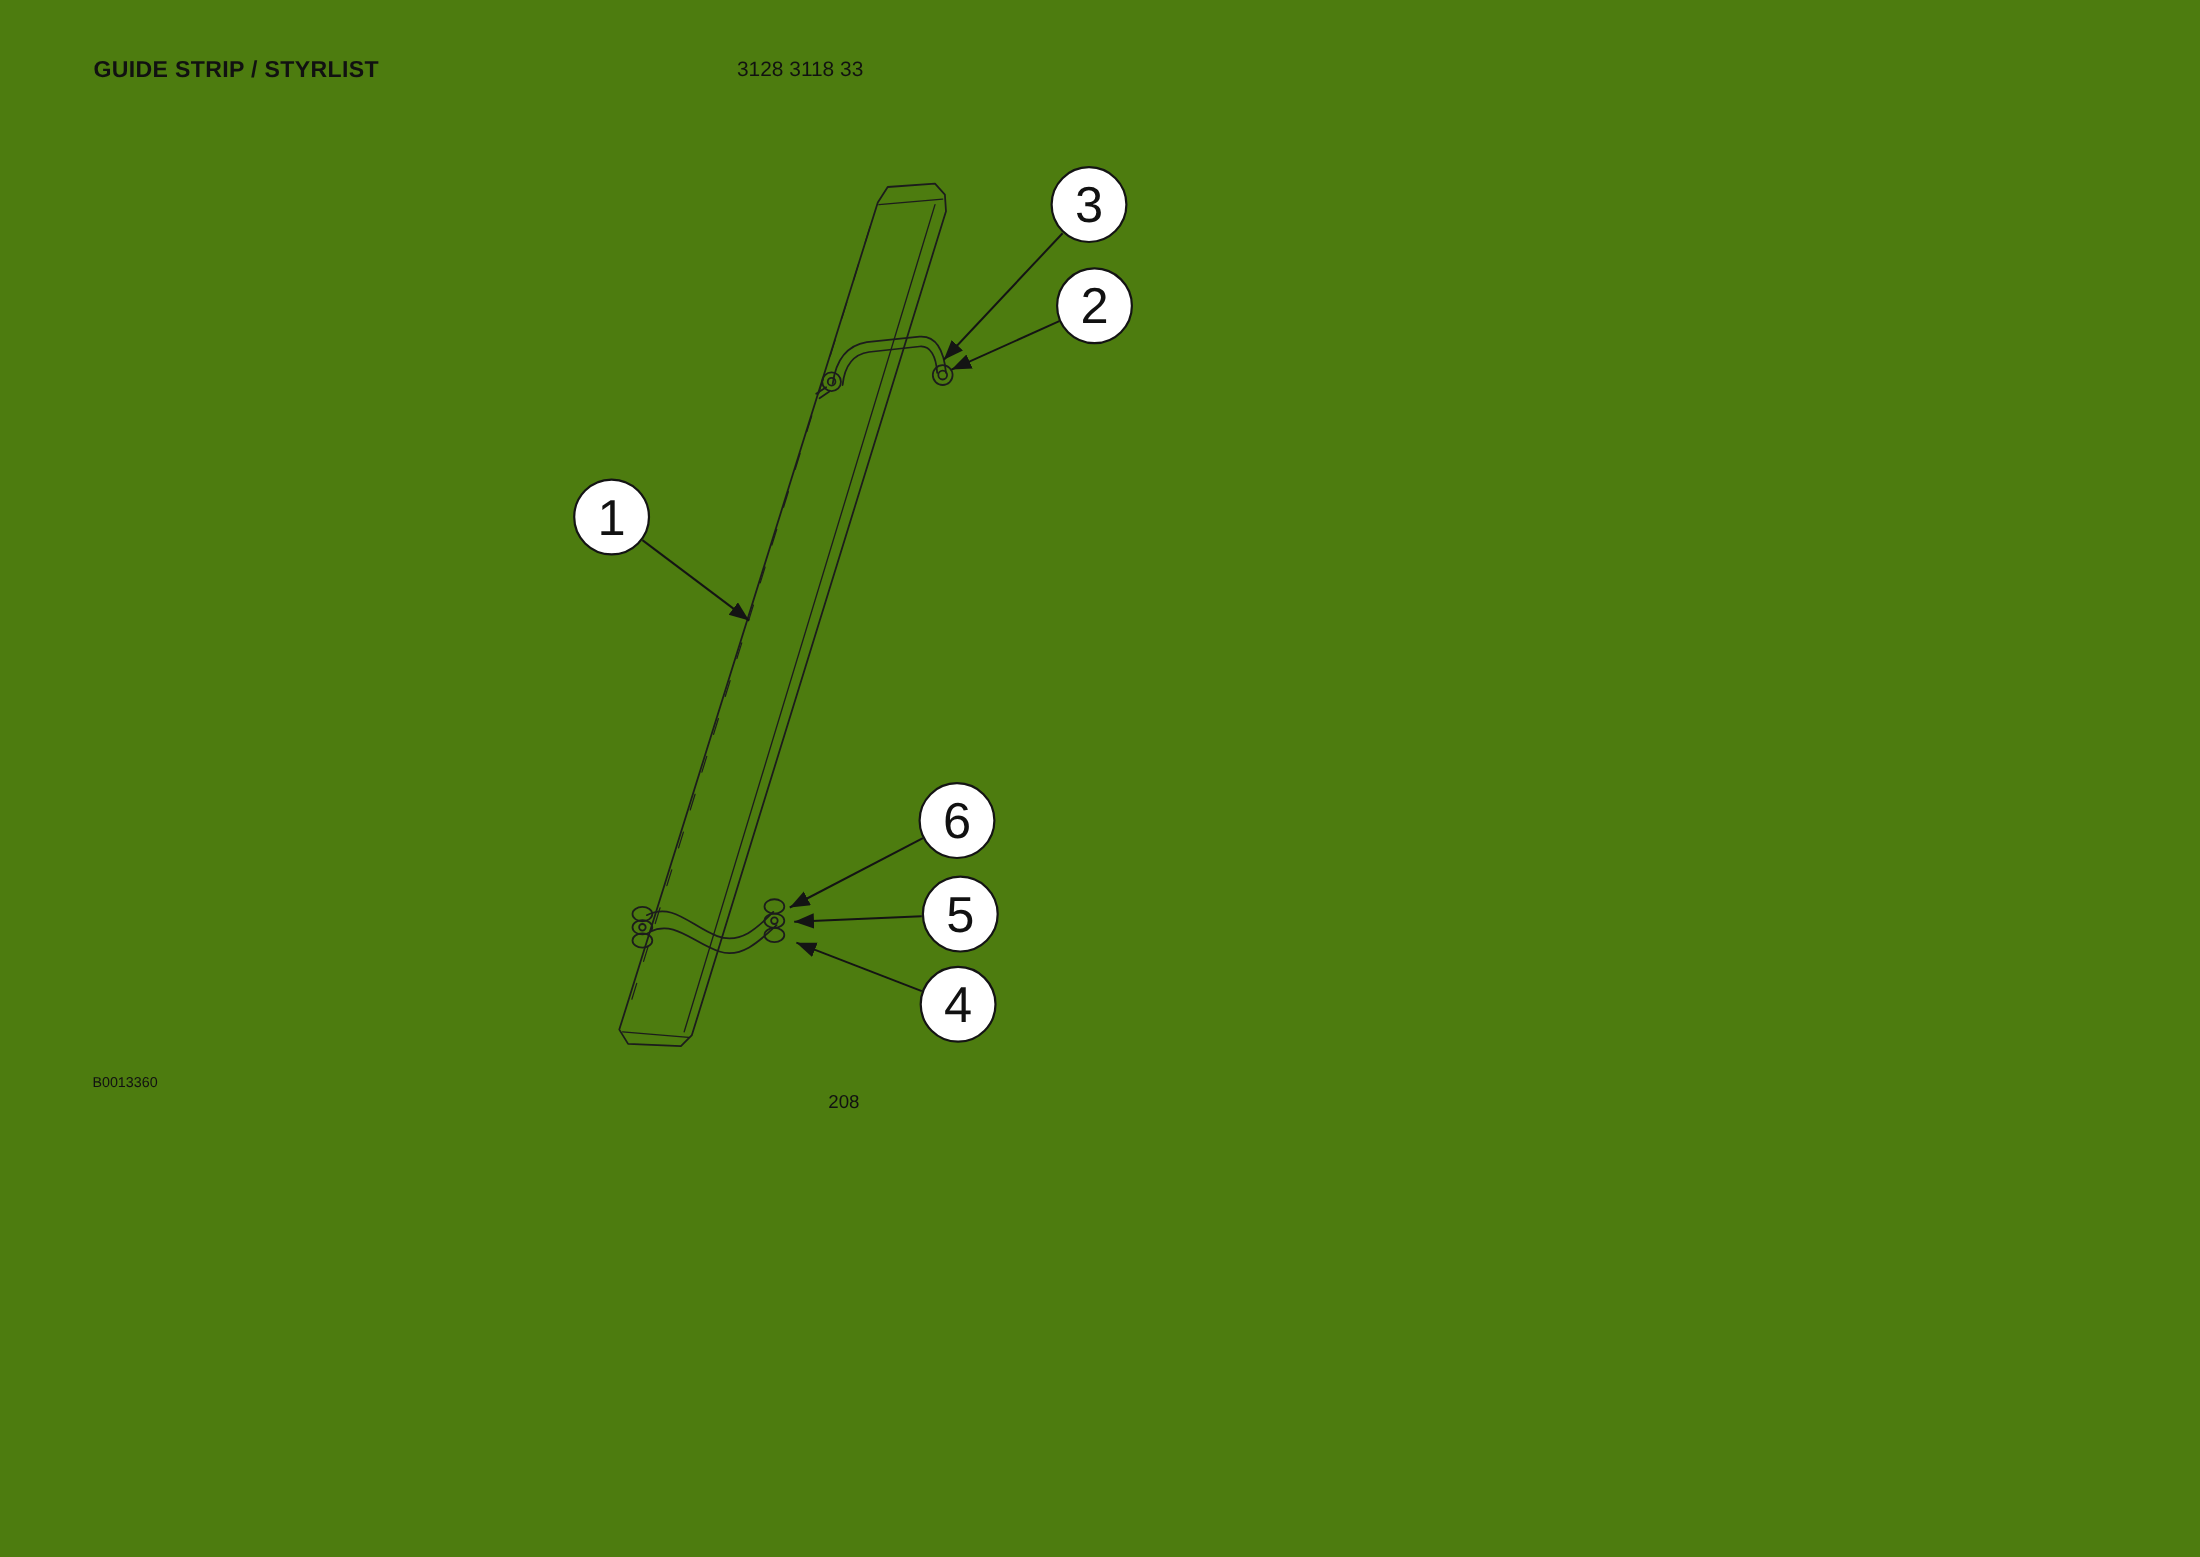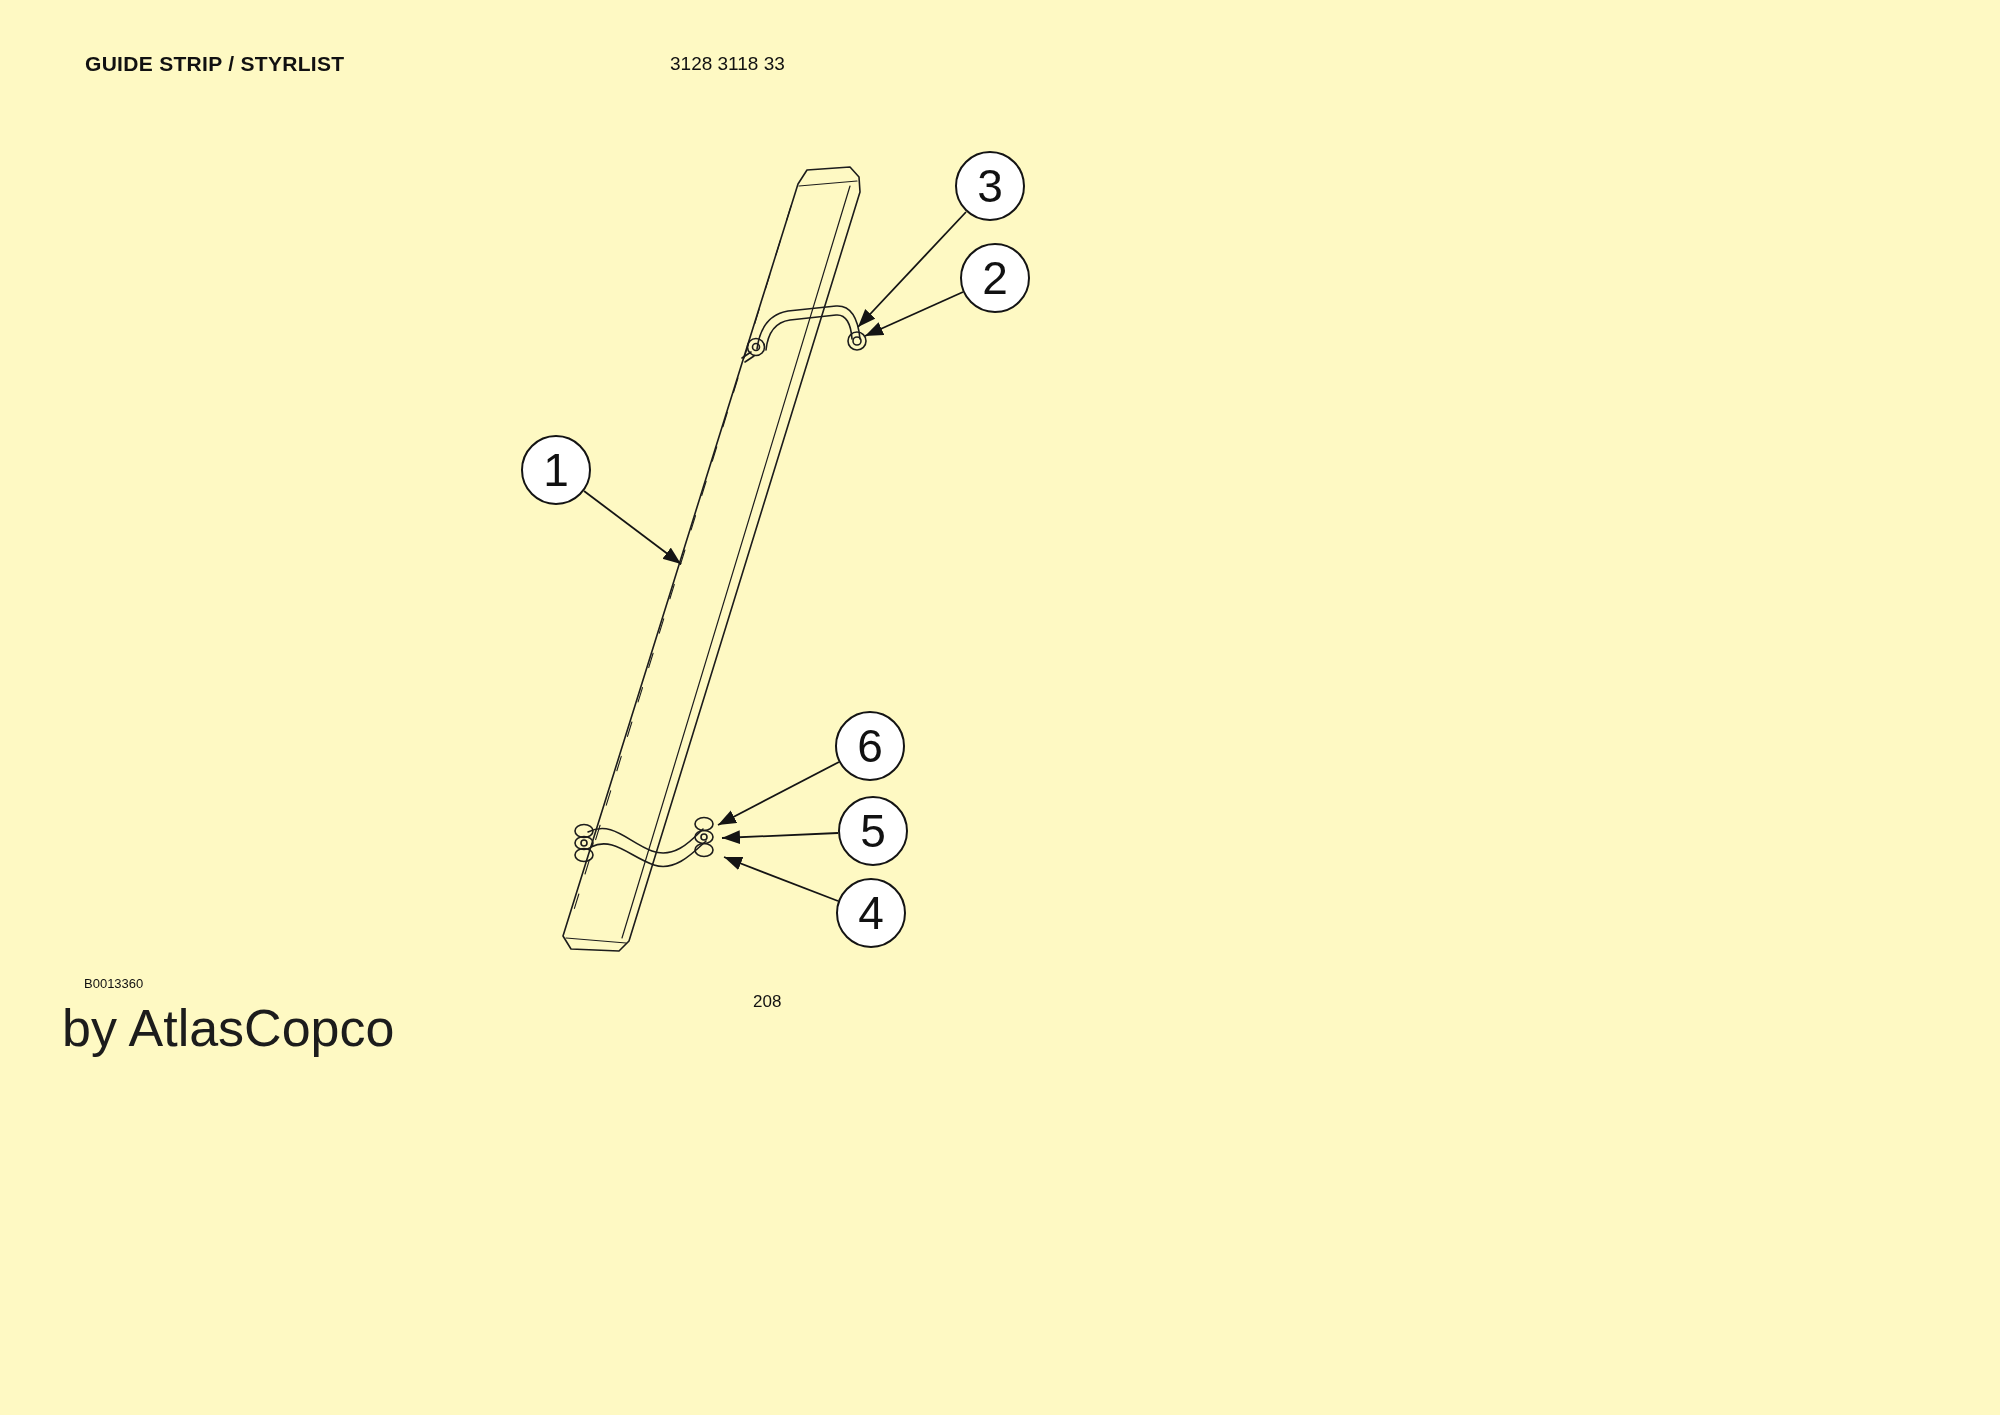--- a/index.html
+++ b/index.html
@@ -3,21 +3,21 @@
 <meta charset="utf-8">
 <style>
   * { margin: 0; padding: 0; box-sizing: border-box; }
   html, body { background: #ffffff; }
   body { font-family: "Liberation Sans", sans-serif; color: #111; }
 
   .page {
     position: relative;
     width: 2000px;
     height: 1415px;
-    background: #fef9c3;
+    background: #4d7c0f;
     overflow: hidden;
     padding-left: 39px;
   }
 
   .title {
     position: absolute;
     left: 85px;
     top: 52px;
     font-size: 21px;
     font-weight: 700;
@@ -166,15 +166,14 @@
   </div>
   <div class="balloon" style="left:838px; top:796px;">
     <span>5</span>
   </div>
   <div class="balloon" style="left:835px; top:711px;">
     <span>6</span>
   </div>
 
   <div class="drawing-code">B0013360</div>
   <div class="page-number">208</div>
-  <div class="watermark">by AtlasCopco</div>
 
 </div>
 
 </body></html>

